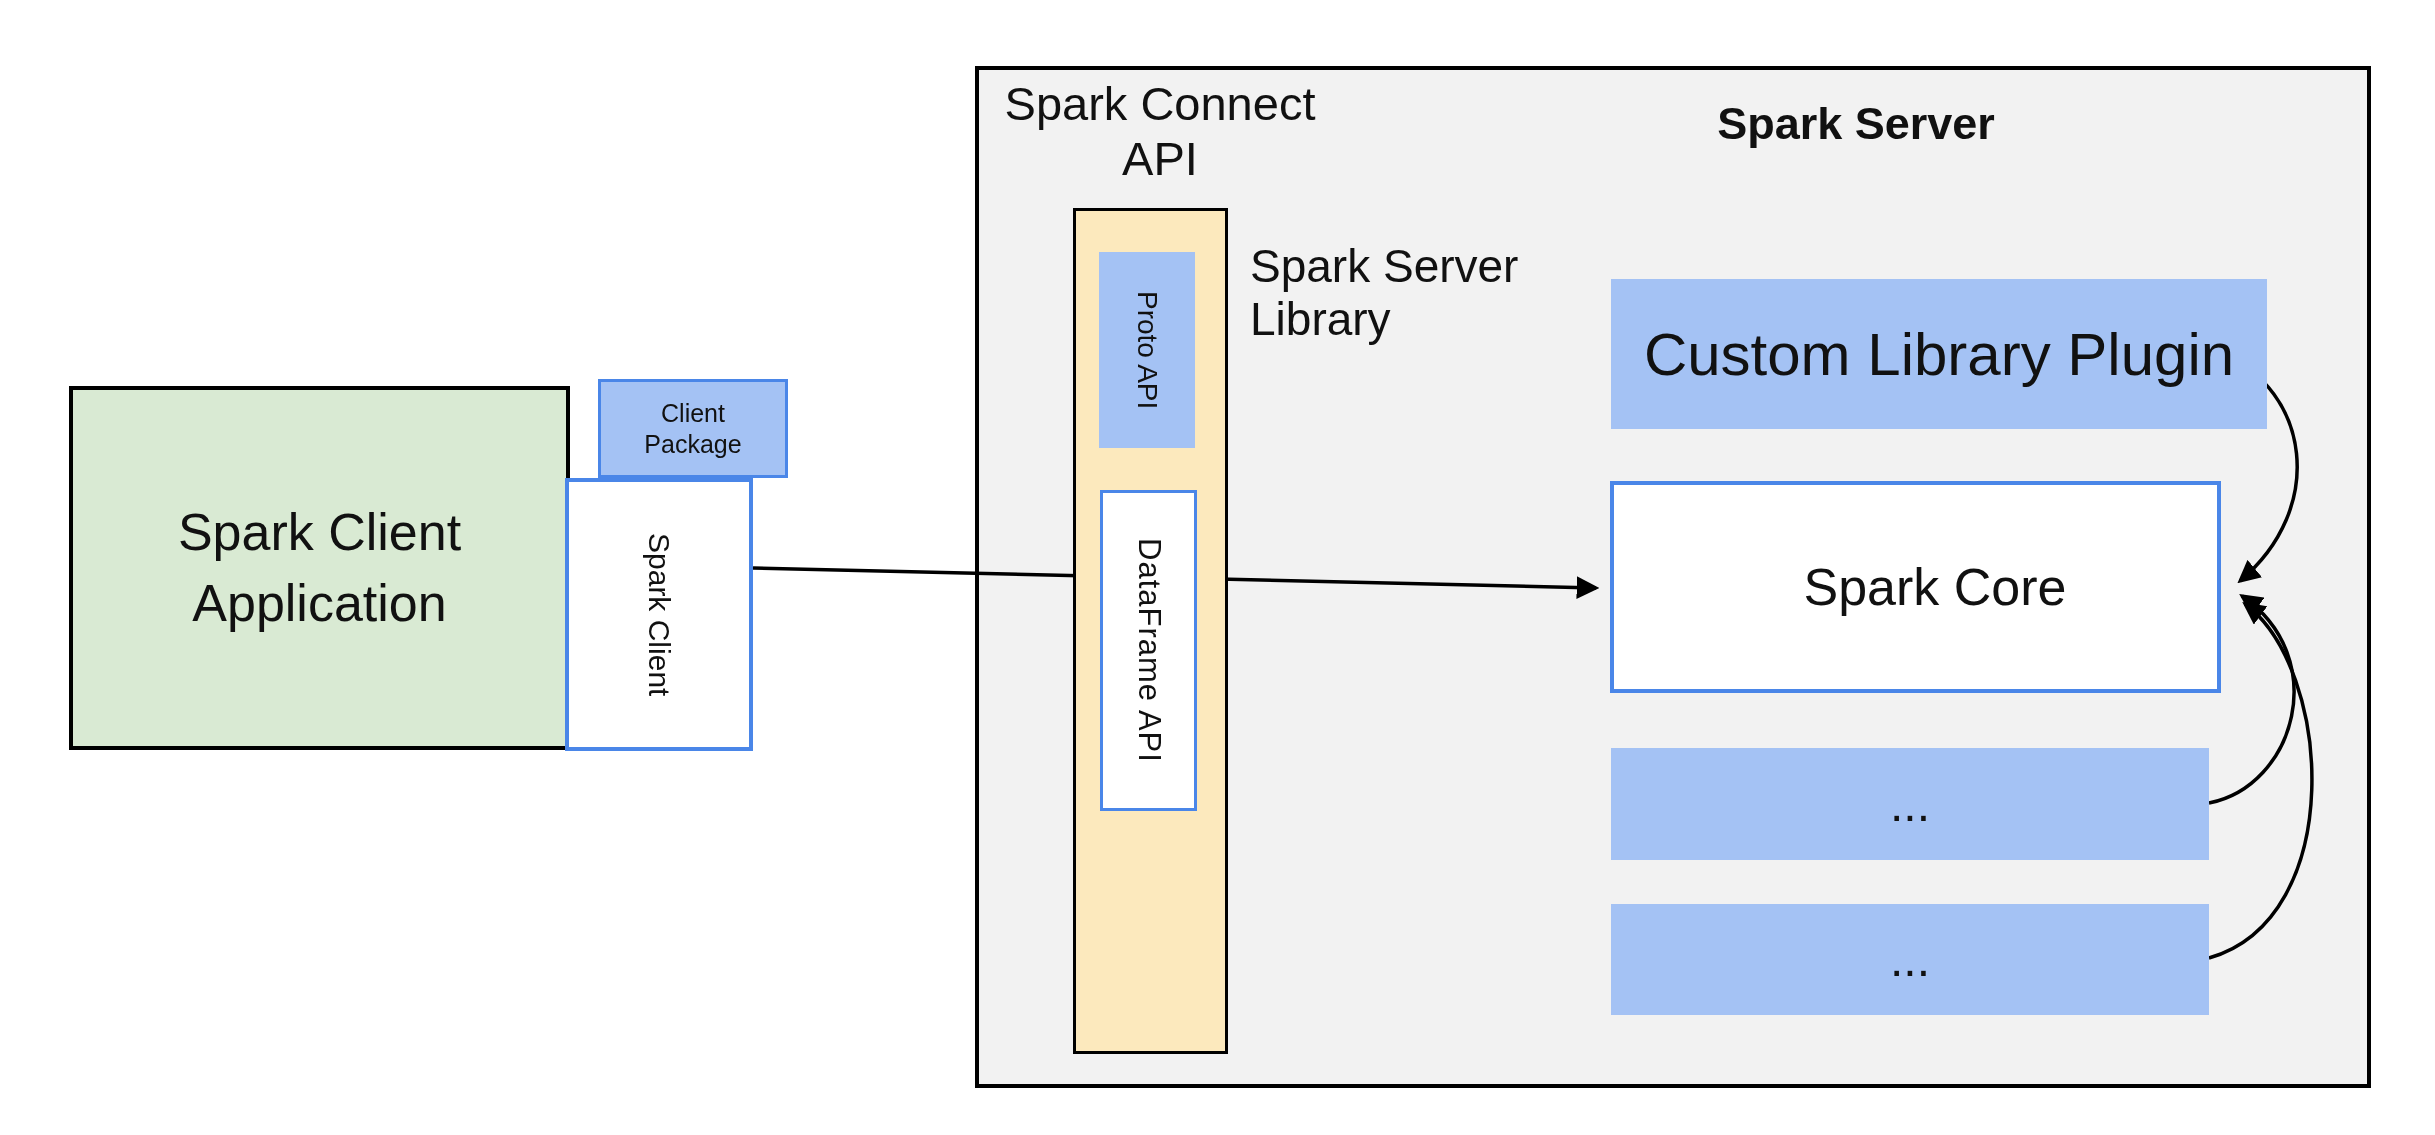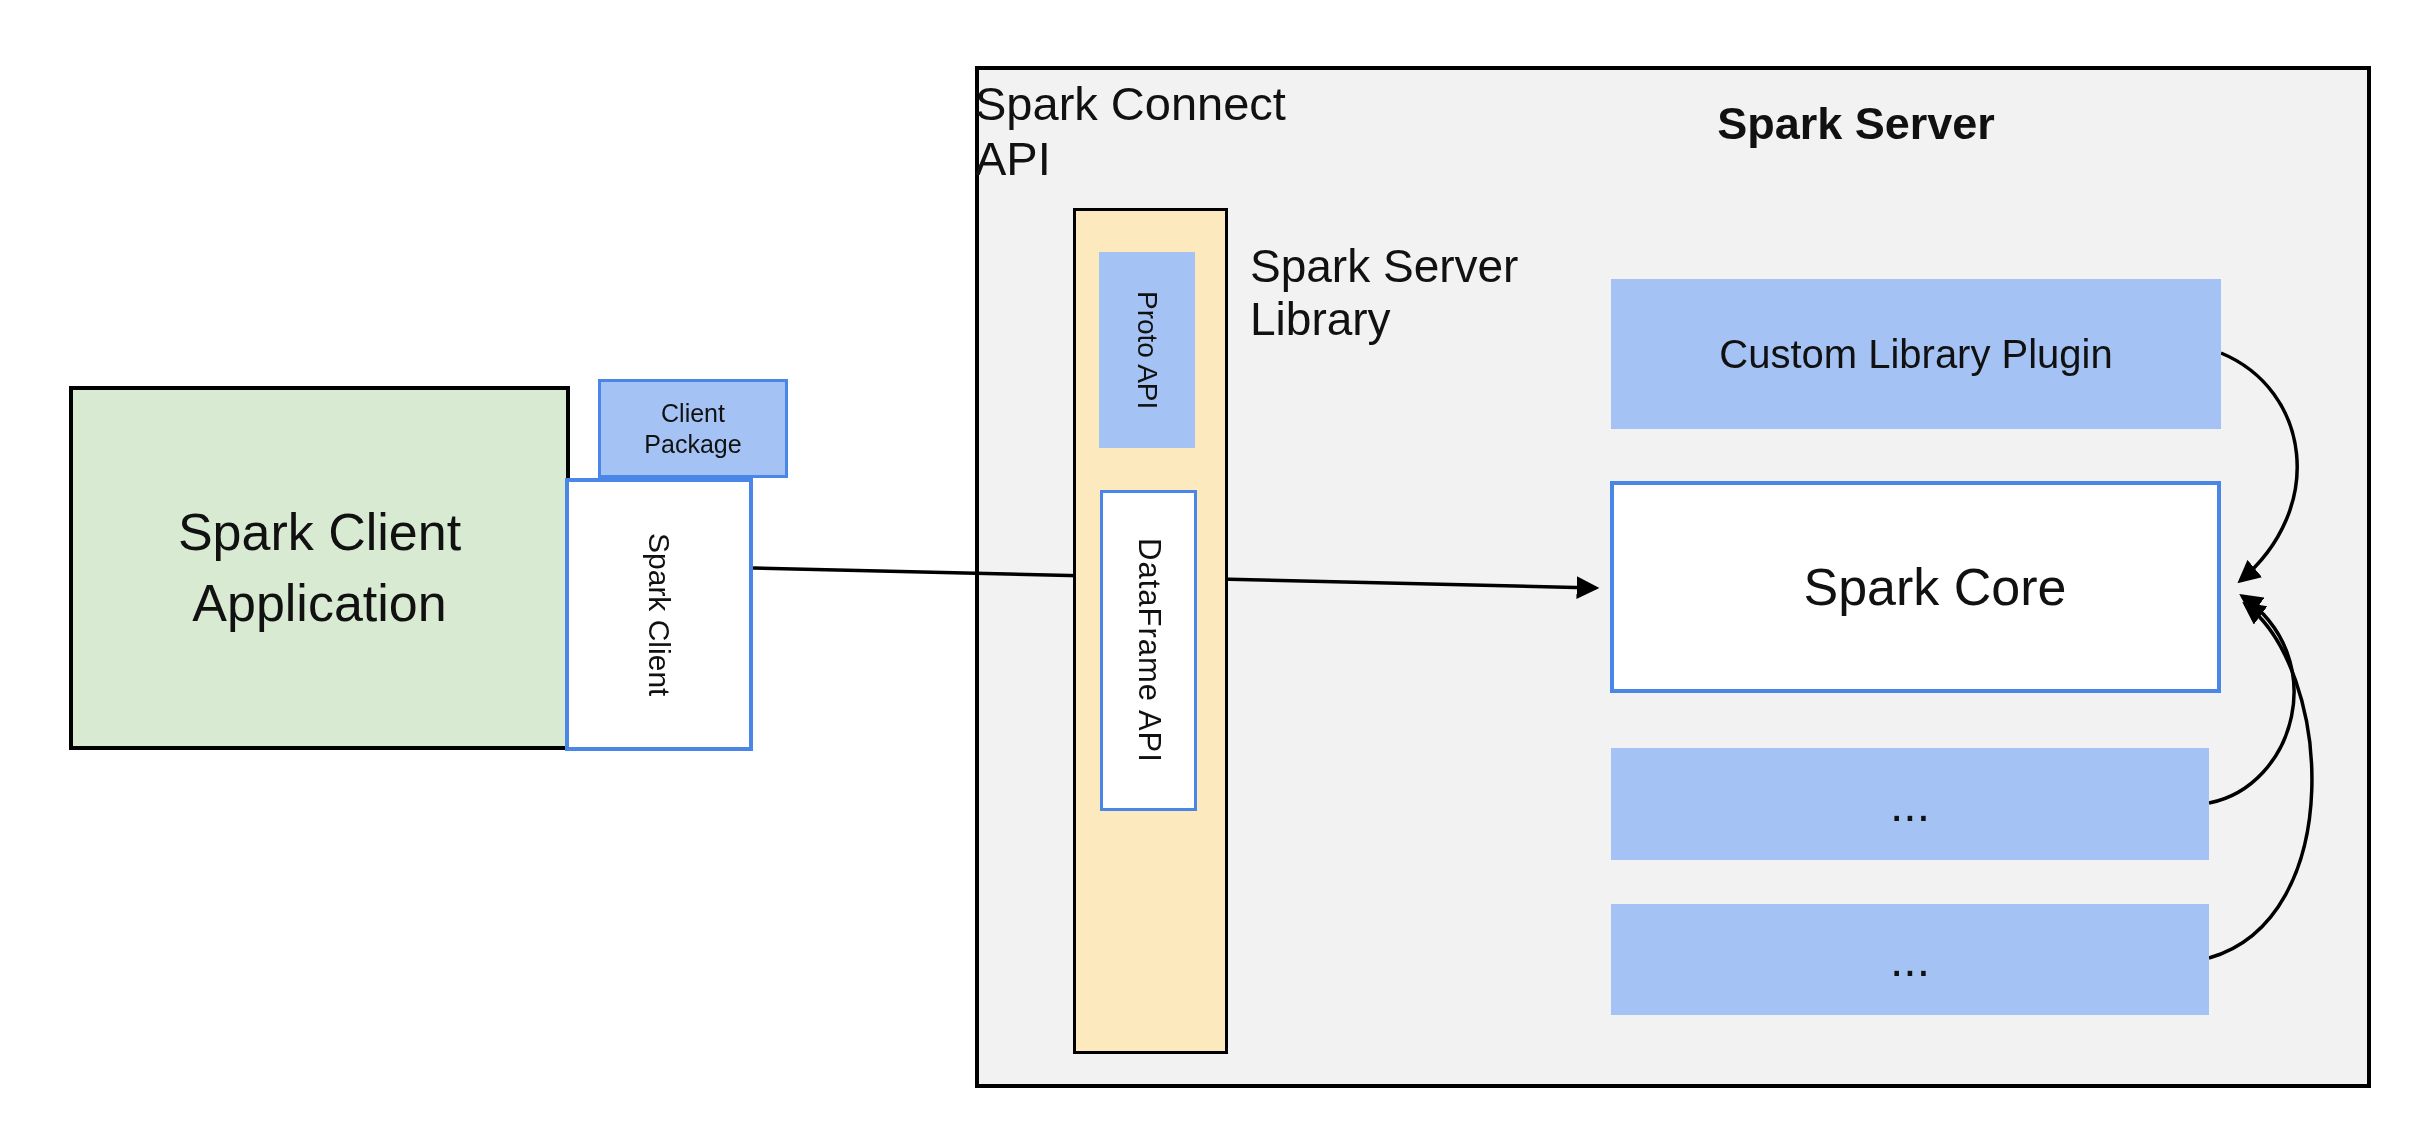--- a/index.html
+++ b/index.html
@@ -18,27 +18,27 @@
   #client-package-box{left:562px;top:379px;width:190px;height:99px;background:#a4c2f4;border:3px solid #4a86e8;z-index:4;
     font-size:25px;line-height:31px;margin-left:36px;}
   #spark-client-box{left:565px;top:478px;width:188px;height:273px;background:#fff;border:4px solid #4a86e8;z-index:4;}
 
   
   #connect-box{left:1073px;top:208px;width:155px;height:846px;background:#fce9bd;border:3px solid #000;z-index:3;}
   #proto-box{left:1099px;top:252px;width:96px;height:196px;background:#a4c2f4;z-index:4;}
   #dataframe-box{left:1100px;top:490px;width:97px;height:321px;background:#fff;border:3px solid #4a86e8;z-index:4;}
 
   
-  #plugin-box{left:1611px;top:279px;width:610px;height:150px;background:#a4c2f4;z-index:3;font-size:40px;}
+  #plugin-box{left:1611px;top:279px;width:656px;height:150px;background:#a4c2f4;z-index:3;font-size:60px;}
   #core-box{left:1610px;top:481px;width:611px;height:212px;background:#fff;border:4px solid #4a86e8;z-index:3;font-size:52px;padding-left:39px;}
   #more-box-1{left:1611px;top:748px;width:598px;height:112px;background:#a4c2f4;z-index:3;font-size:48px;}
   #more-box-2{left:1611px;top:904px;width:598px;height:111px;background:#a4c2f4;z-index:3;font-size:48px;}
 
   
-  #connect-api-label{left:975px;top:76px;width:370px;z-index:2;font-size:47px;line-height:55px;text-align:left;}
+  #connect-api-label{left:975px;top:76px;width:370px;z-index:2;font-size:47px;line-height:55px;text-align:center;}
   #server-library-label{left:1250px;top:240px;width:360px;z-index:2;font-size:46px;line-height:53px;text-align:left;}
   #server-title{left:1656px;top:98px;width:400px;z-index:2;font-size:45px;font-weight:bold;text-align:center;}
 
   
   .vtext{writing-mode:vertical-rl;text-orientation:mixed;display:flex;align-items:center;justify-content:center;
     width:100%;height:100%;}
   #spark-client-box .vtext{font-size:30px;}
   #proto-box .vtext{font-size:28px;}
   #dataframe-box .vtext{font-size:31px;letter-spacing:1px;}
 

